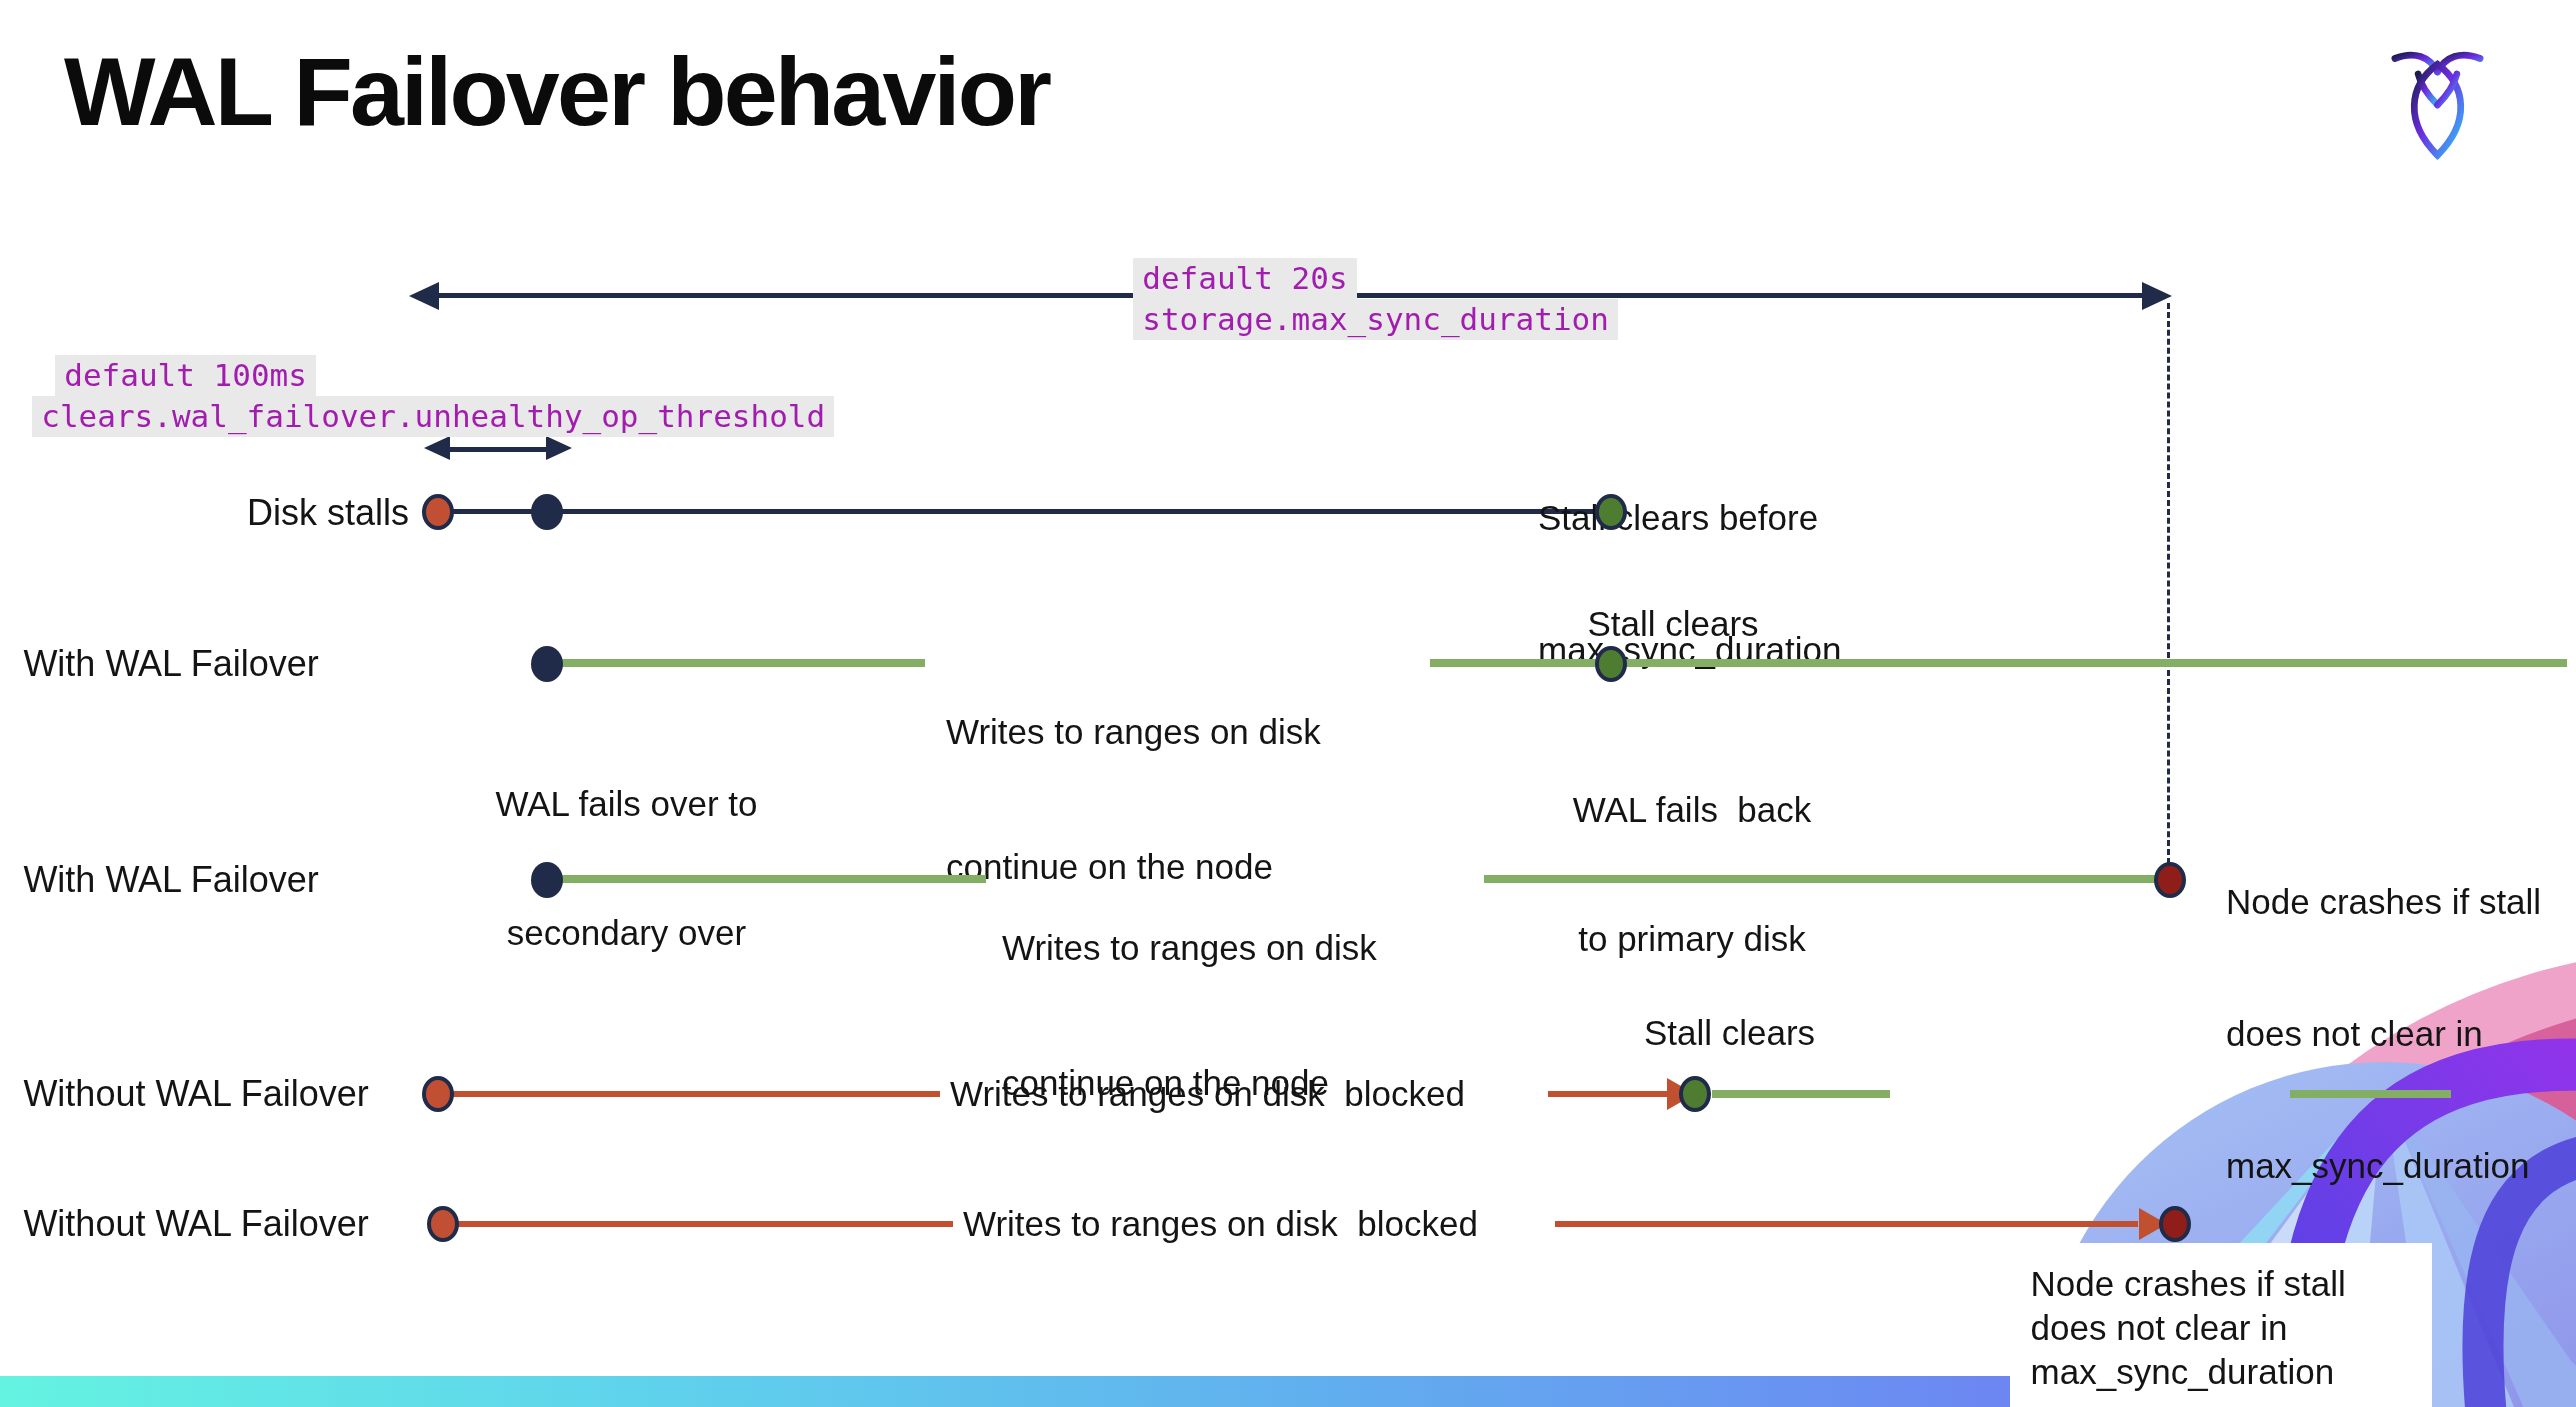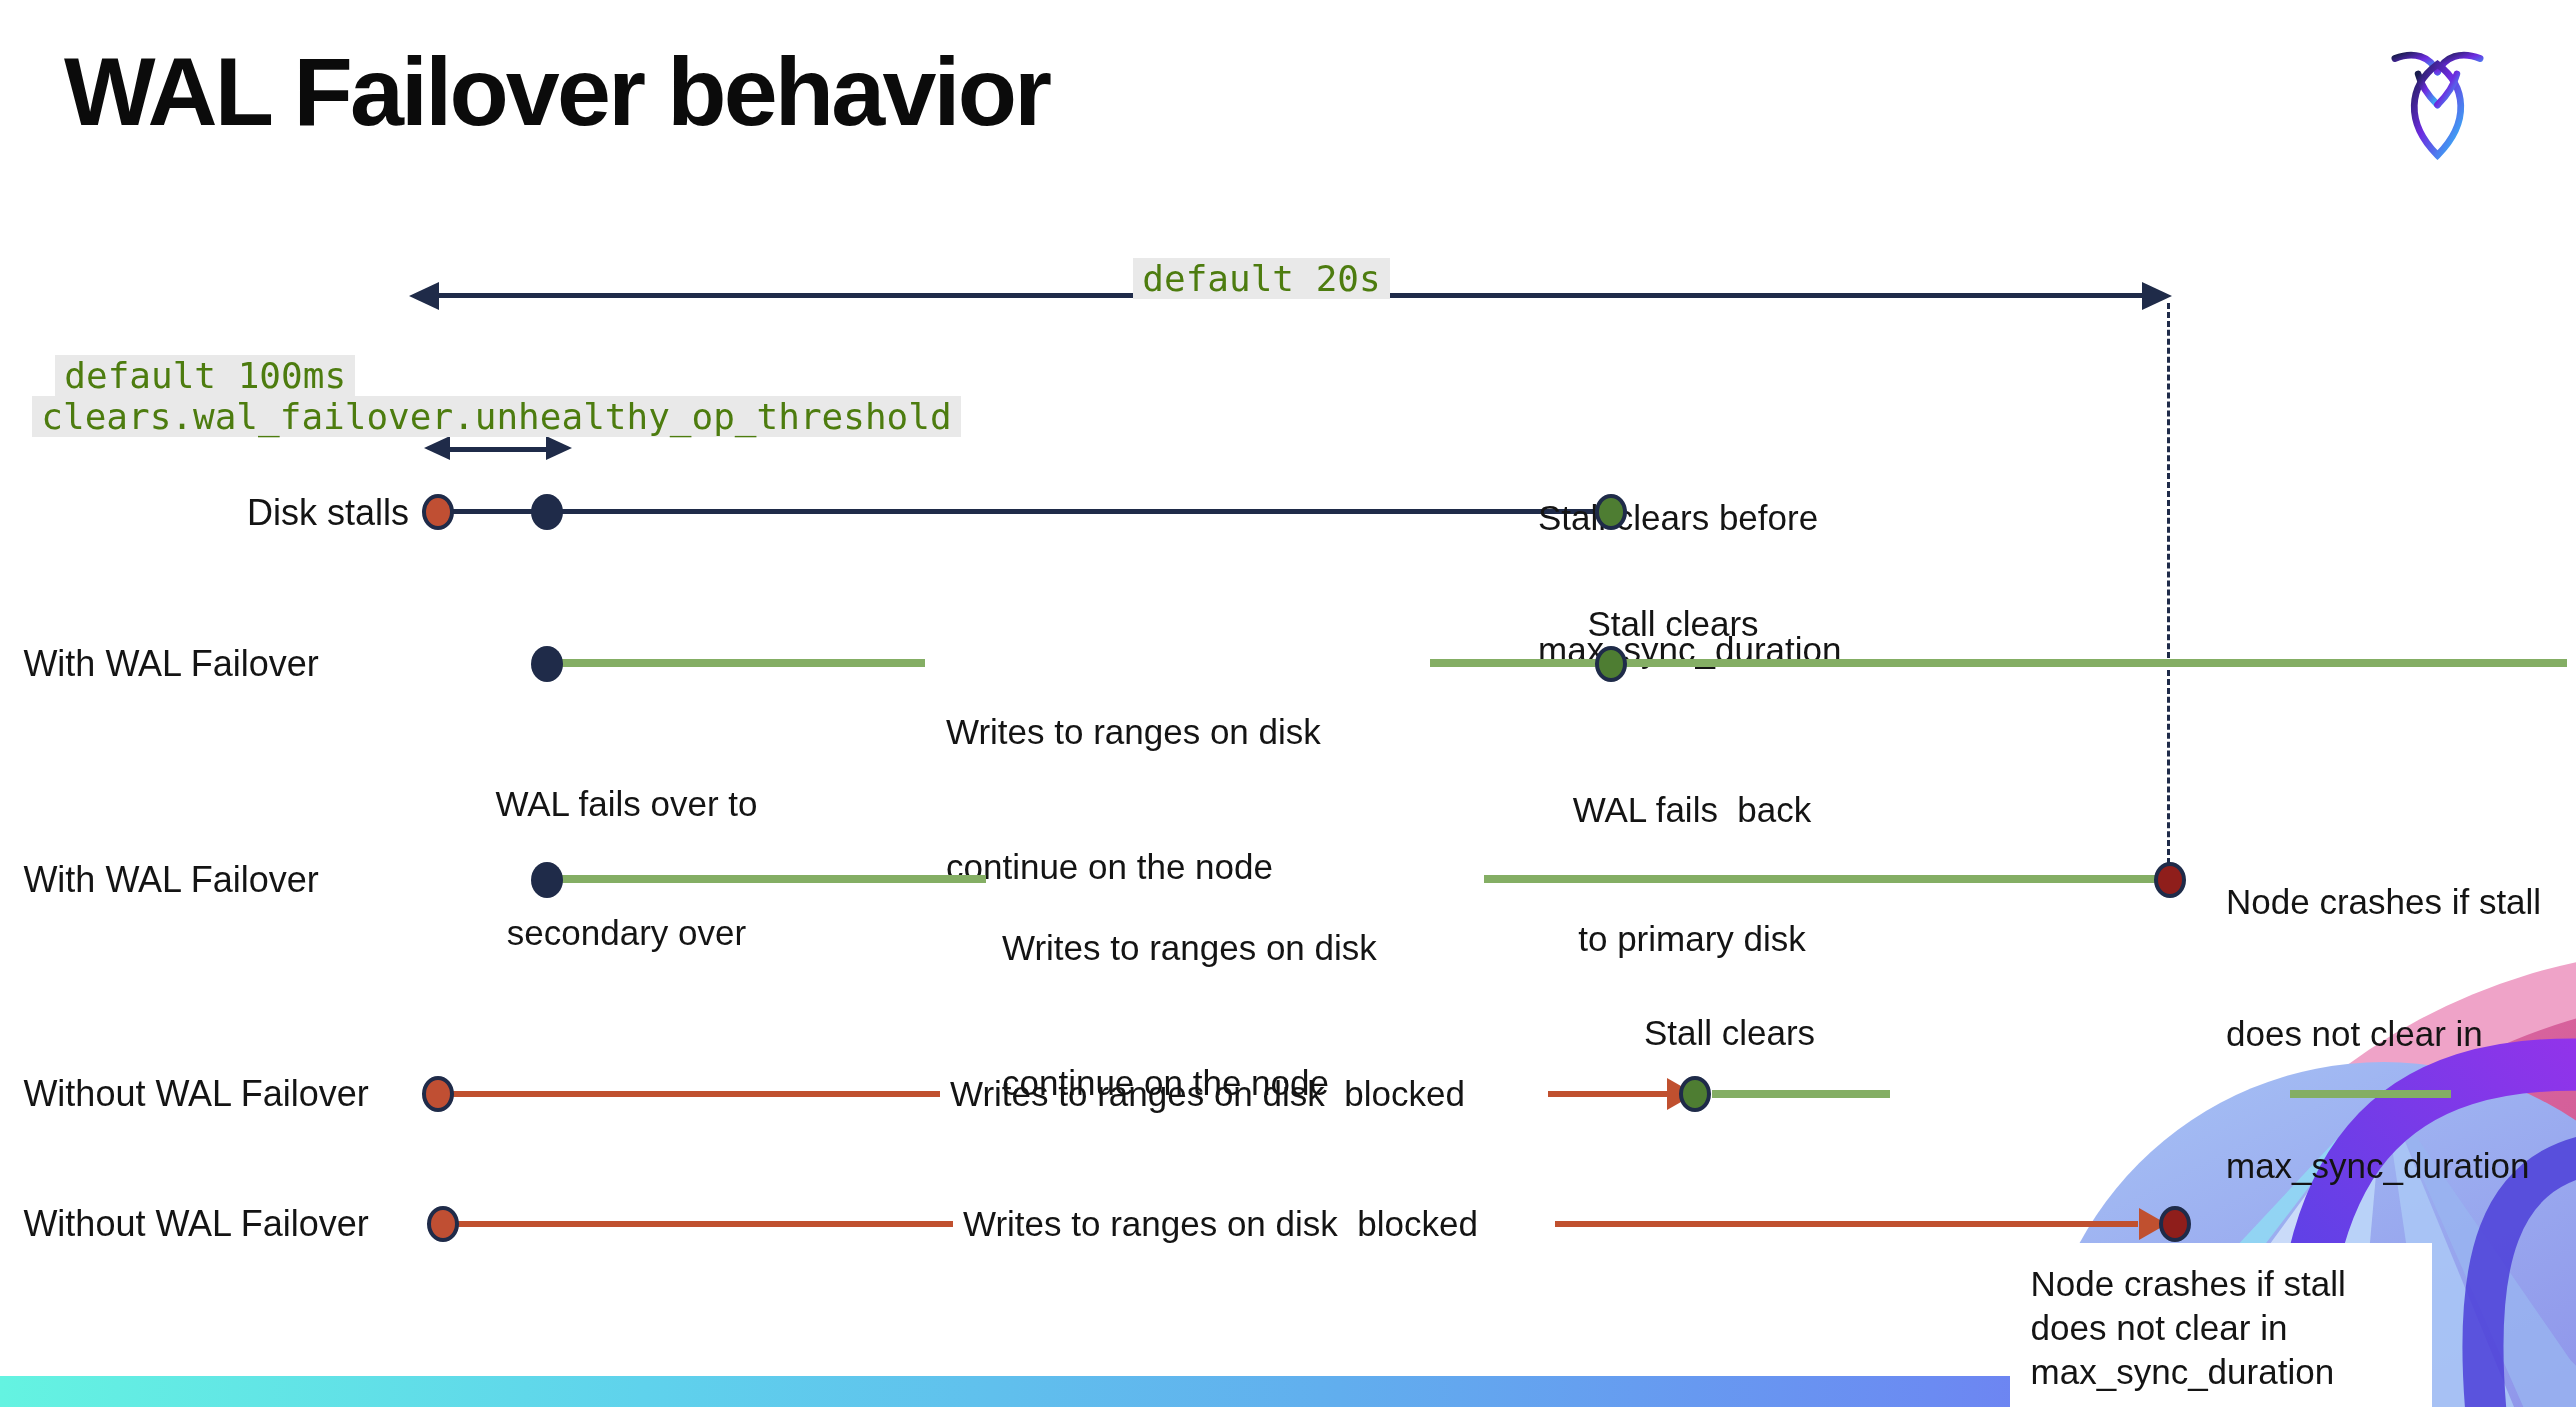--- a/index.html
+++ b/index.html
@@ -9,21 +9,21 @@
     --code_bg:#e9e9e9; --text:#141414;
     --bar_start:#64f3e1; --bar_mid:#61aeee; --bar_end:#7a5cf0;
   }
   .canvas{position:relative;width:2576px;height:1408px;background:#fff;overflow:hidden;
           font-family:"Liberation Sans", sans-serif;color:var(--text);}
   .layer{position:absolute;inset:0;z-index:4;}
   .title{position:absolute;left:64px;top:36px;font-size:97px;font-weight:bold;
          letter-spacing:-2.8px;color:#0b0b0b;}
   .logo{position:absolute;left:2389px;top:43px;width:97px;height:120px;z-index:4;}
   .code{position:absolute;font-family:"DejaVu Sans Mono","Liberation Mono",monospace;
-        font-size:36px;line-height:35px;color:#4d7c0f;background:var(--code_bg);
+        font-size:31px;line-height:35px;color:#a21caf;background:var(--code_bg);
         padding:2.8px 9.3px;white-space:pre;z-index:5;}
   .lbl{position:absolute;font-size:36px;line-height:41px;color:var(--text);white-space:pre;}
   .ann{position:absolute;font-size:35px;line-height:44px;color:var(--text);white-space:pre-wrap;}
   .center{text-align:center;}
   .right{text-align:right;margin-left:16px;}
   .hline{position:absolute;}
   .navy-line{background:var(--navy);}
   .green-line{background:var(--green_line);}
   .red-line{background:var(--red_line);}
   .dot{position:absolute;width:32px;height:36px;border-radius:50%;box-sizing:border-box;z-index:6;}
@@ -106,20 +106,21 @@
           <path d="M50 64 C40 54 33 44 30 32"></path>
           <path d="M50 64 C60 54 67 44 70 32"></path>
         </g>
       </svg>
     </div>
 
     <div class="hline navy-line" style="left:437px;top:293px;width:1705px;height:4.7px;"></div>
     <div class="tri" style="left:409px;top:282px;border-right:30px solid var(--navy);border-top:14px solid transparent;border-bottom:14px solid transparent;"></div>
     <div class="tri" style="left:2142px;top:282px;border-left:30px solid var(--navy);border-top:14px solid transparent;border-bottom:14px solid transparent;"></div>
     <div class="code" style="left:1133px;top:258px;">default 20s</div>
+    <div class="code" style="left:1133px;top:299px;">storage.max_sync_duration</div>
 
     <div class="code" style="left:32px;top:355px;margin-left:23px;">default 100ms</div>
     <div class="code" style="left:32px;top:396px;">clears.wal_failover.unhealthy_op_threshold</div>
     <div class="hline navy-line" style="left:449px;top:447px;width:97px;height:4.7px;"></div>
     <div class="tri" style="left:424px;top:436px;border-right:26px solid var(--navy);border-top:12px solid transparent;border-bottom:12px solid transparent;"></div>
     <div class="tri" style="left:546px;top:436px;border-left:26px solid var(--navy);border-top:12px solid transparent;border-bottom:12px solid transparent;"></div>
 
     <div class="lbl right" style="left:0px;top:492px;width:393px;">Disk stalls</div>
     <div class="hline navy-line" style="left:439px;top:509px;width:1171px;height:4.7px;"></div>
     <div class="dot dot-red" style="left:422px;top:494px;"></div>

